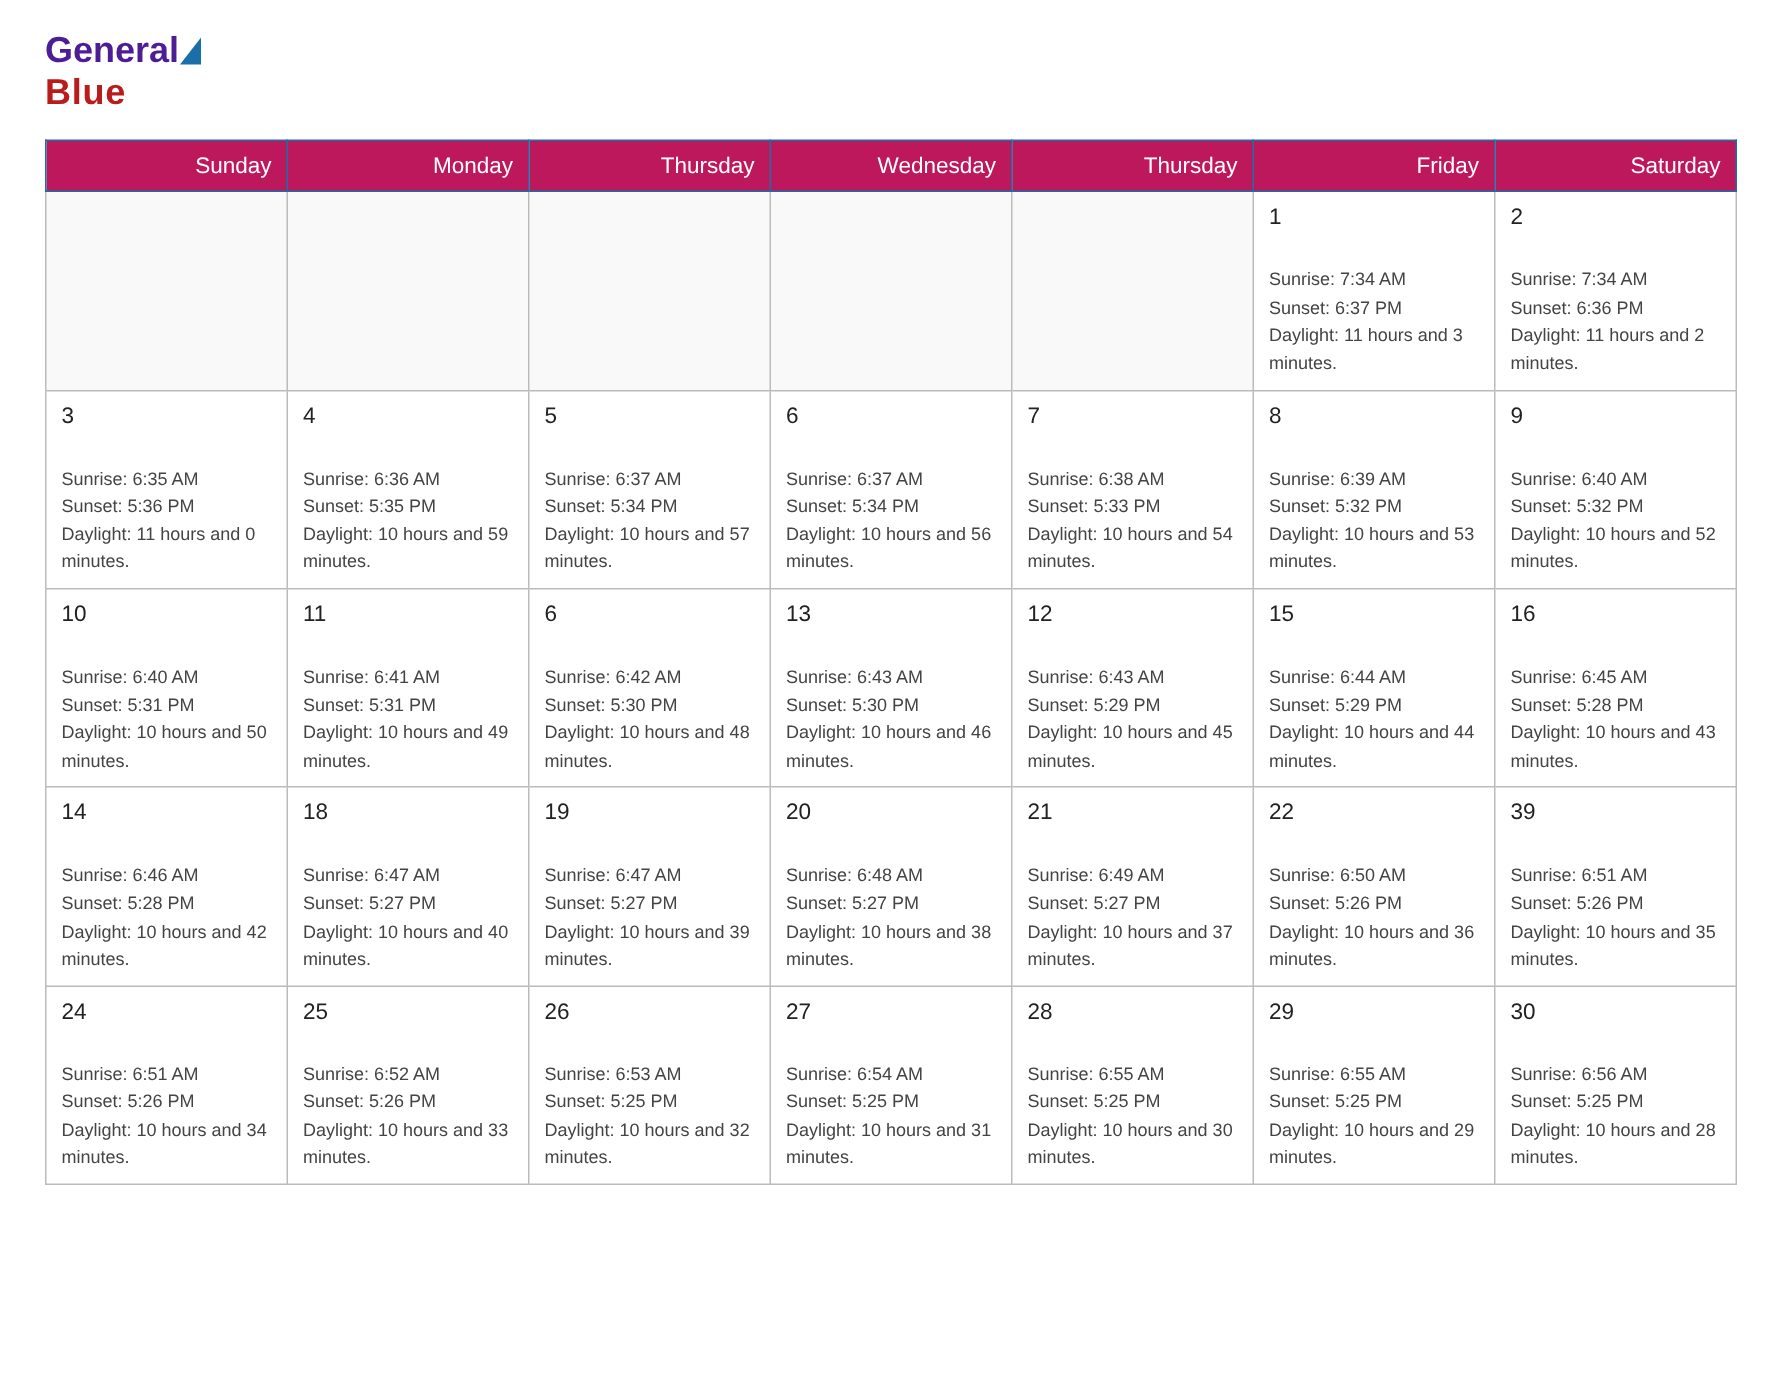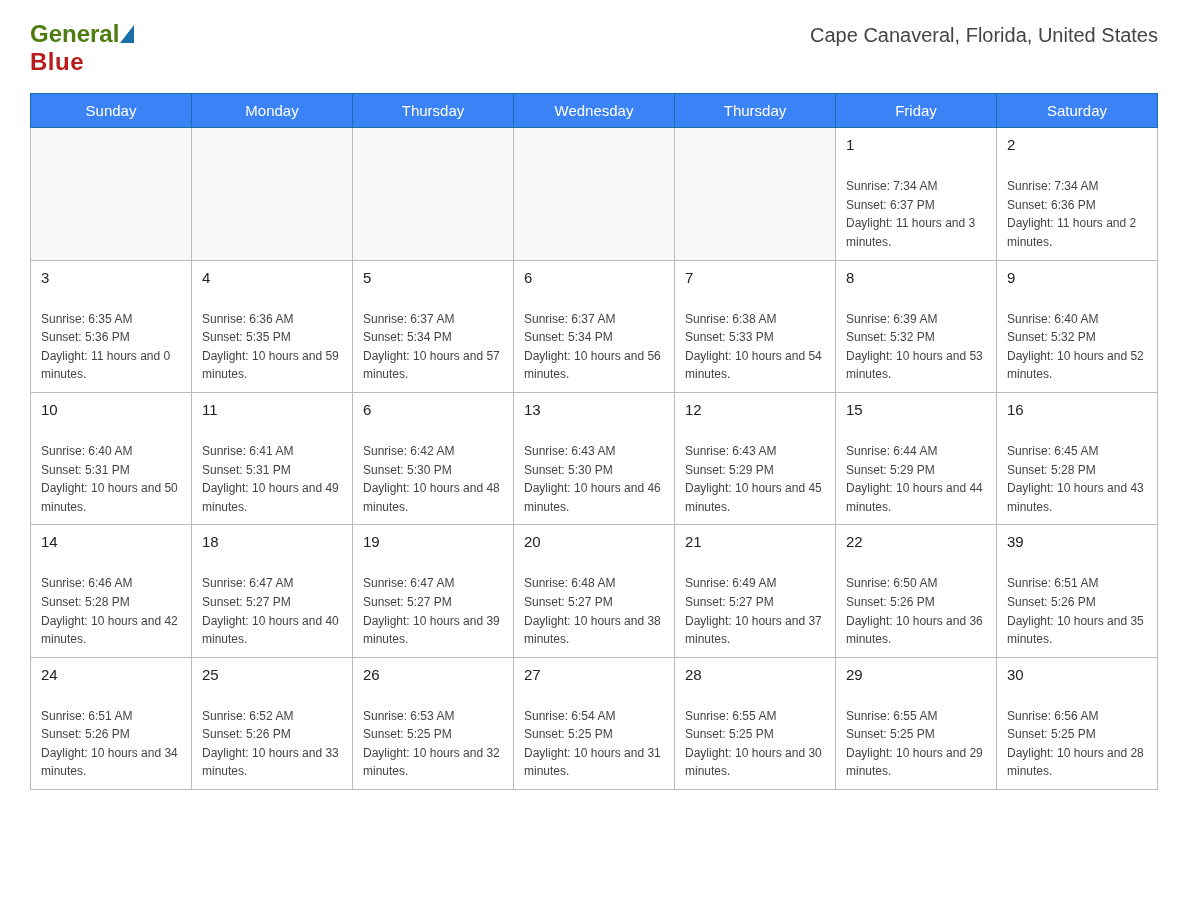--- a/index.html
+++ b/index.html
@@ -30,26 +30,26 @@
       font-size: 20px;
       color: #444;
       margin-top: 4px;
     }
     .calendar-table {
       width: 100%;
       border-collapse: collapse;
       border: 1px solid #999;
     }
     .calendar-table th {
-      background-color: #3b82f6;
+      background-color: #be185d;
       color: #fff;
       font-size: 15px;
       font-weight: normal;
       padding: 8px 10px;
-      text-align: center;
+      text-align: right;
       border: 1px solid #1a6fa8;
     }
     .calendar-table td {
       vertical-align: top;
       padding: 8px 10px;
       font-size: 12.5px;
       color: #333;
       border: 1px solid #bbb;
       width: calc(100% / 7);
       min-height: 100px;
@@ -67,21 +67,21 @@
       color: #444;
       line-height: 1.55;
       margin-top: 24px;
     }
     .empty-cell {
       background: #f9f9f9;
     }
     .logo-text-general {
       font-size: 24px;
       font-weight: bold;
-      color: #4d7c0f;
+      color: #4c1d95;
     }
     .logo-triangle-shape {
       display: inline-block;
       width: 0;
       height: 0;
       border-style: solid;
       border-width: 0 0 18px 14px;
       border-color: transparent transparent #1a6fa8 transparent;
       margin: 0 1px;
       vertical-align: middle;
@@ -105,21 +105,20 @@
 
 <div class="header">
   <div class="logo-block">
     <div class="logo-line1">
       <span class="logo-text-general">General</span>
       <span class="logo-triangle-shape"></span>
     </div>
     <div class="logo-line2">Blue</div>
   </div>
   <div class="title-area">
-    <div class="location-title">Cape Canaveral, Florida, United States</div>
   </div>
 </div>
 
 <table class="calendar-table">
   <thead>
     <tr>
       <th>Sunday</th>
       <th>Monday</th>
       <th>Thursday</th>
       <th>Wednesday</th>

